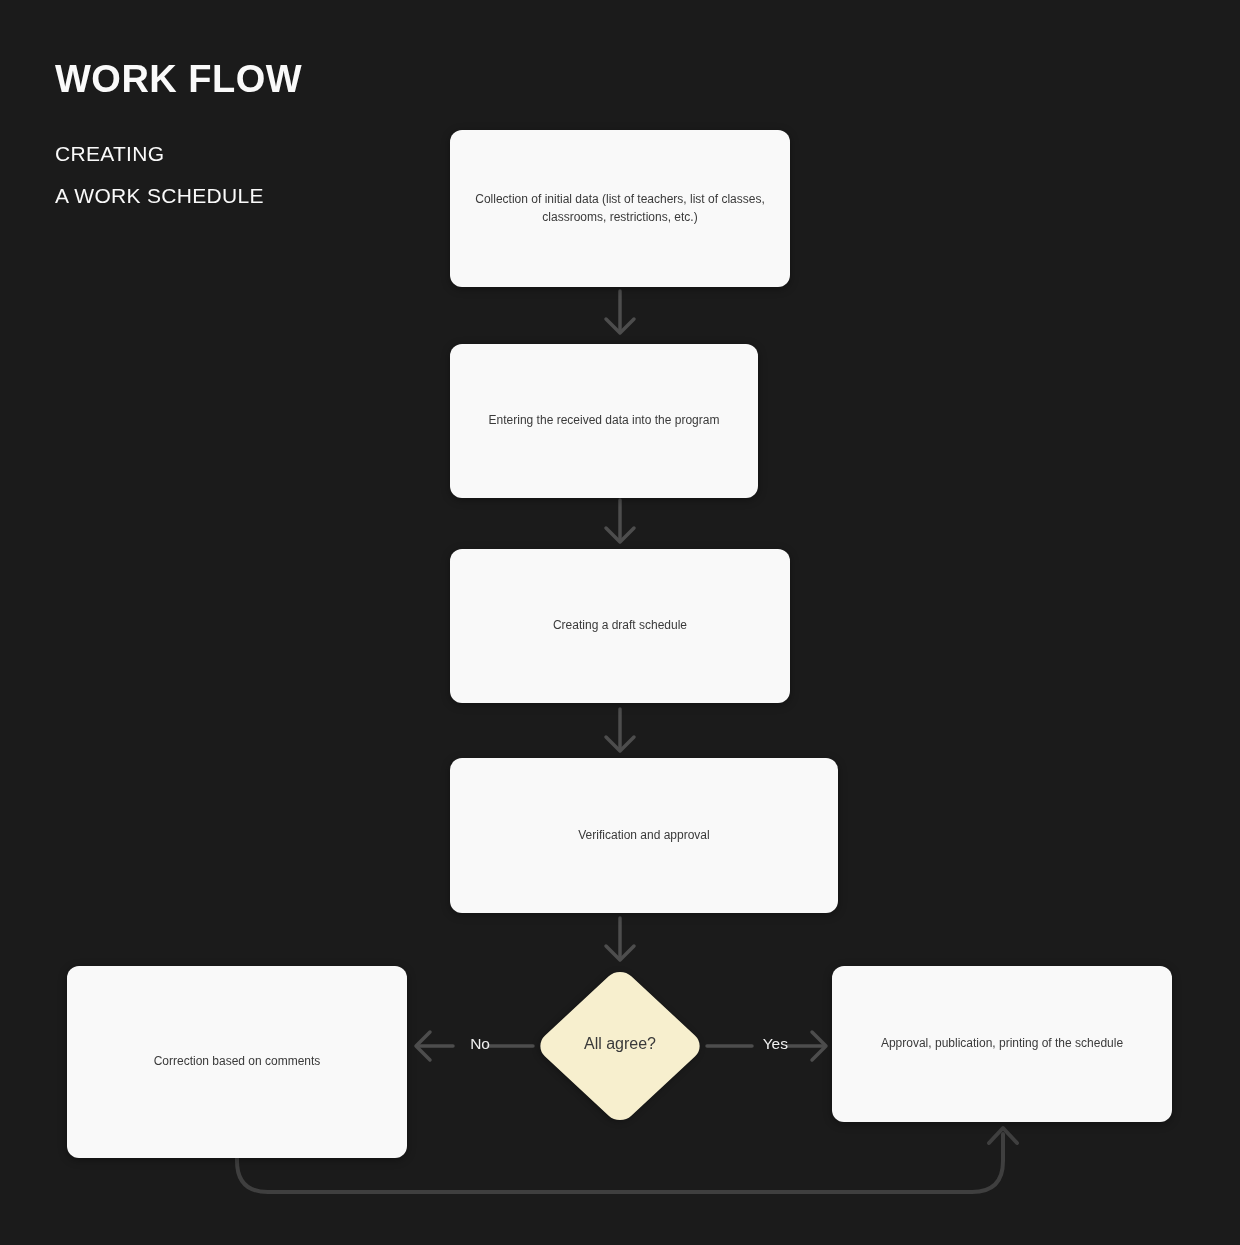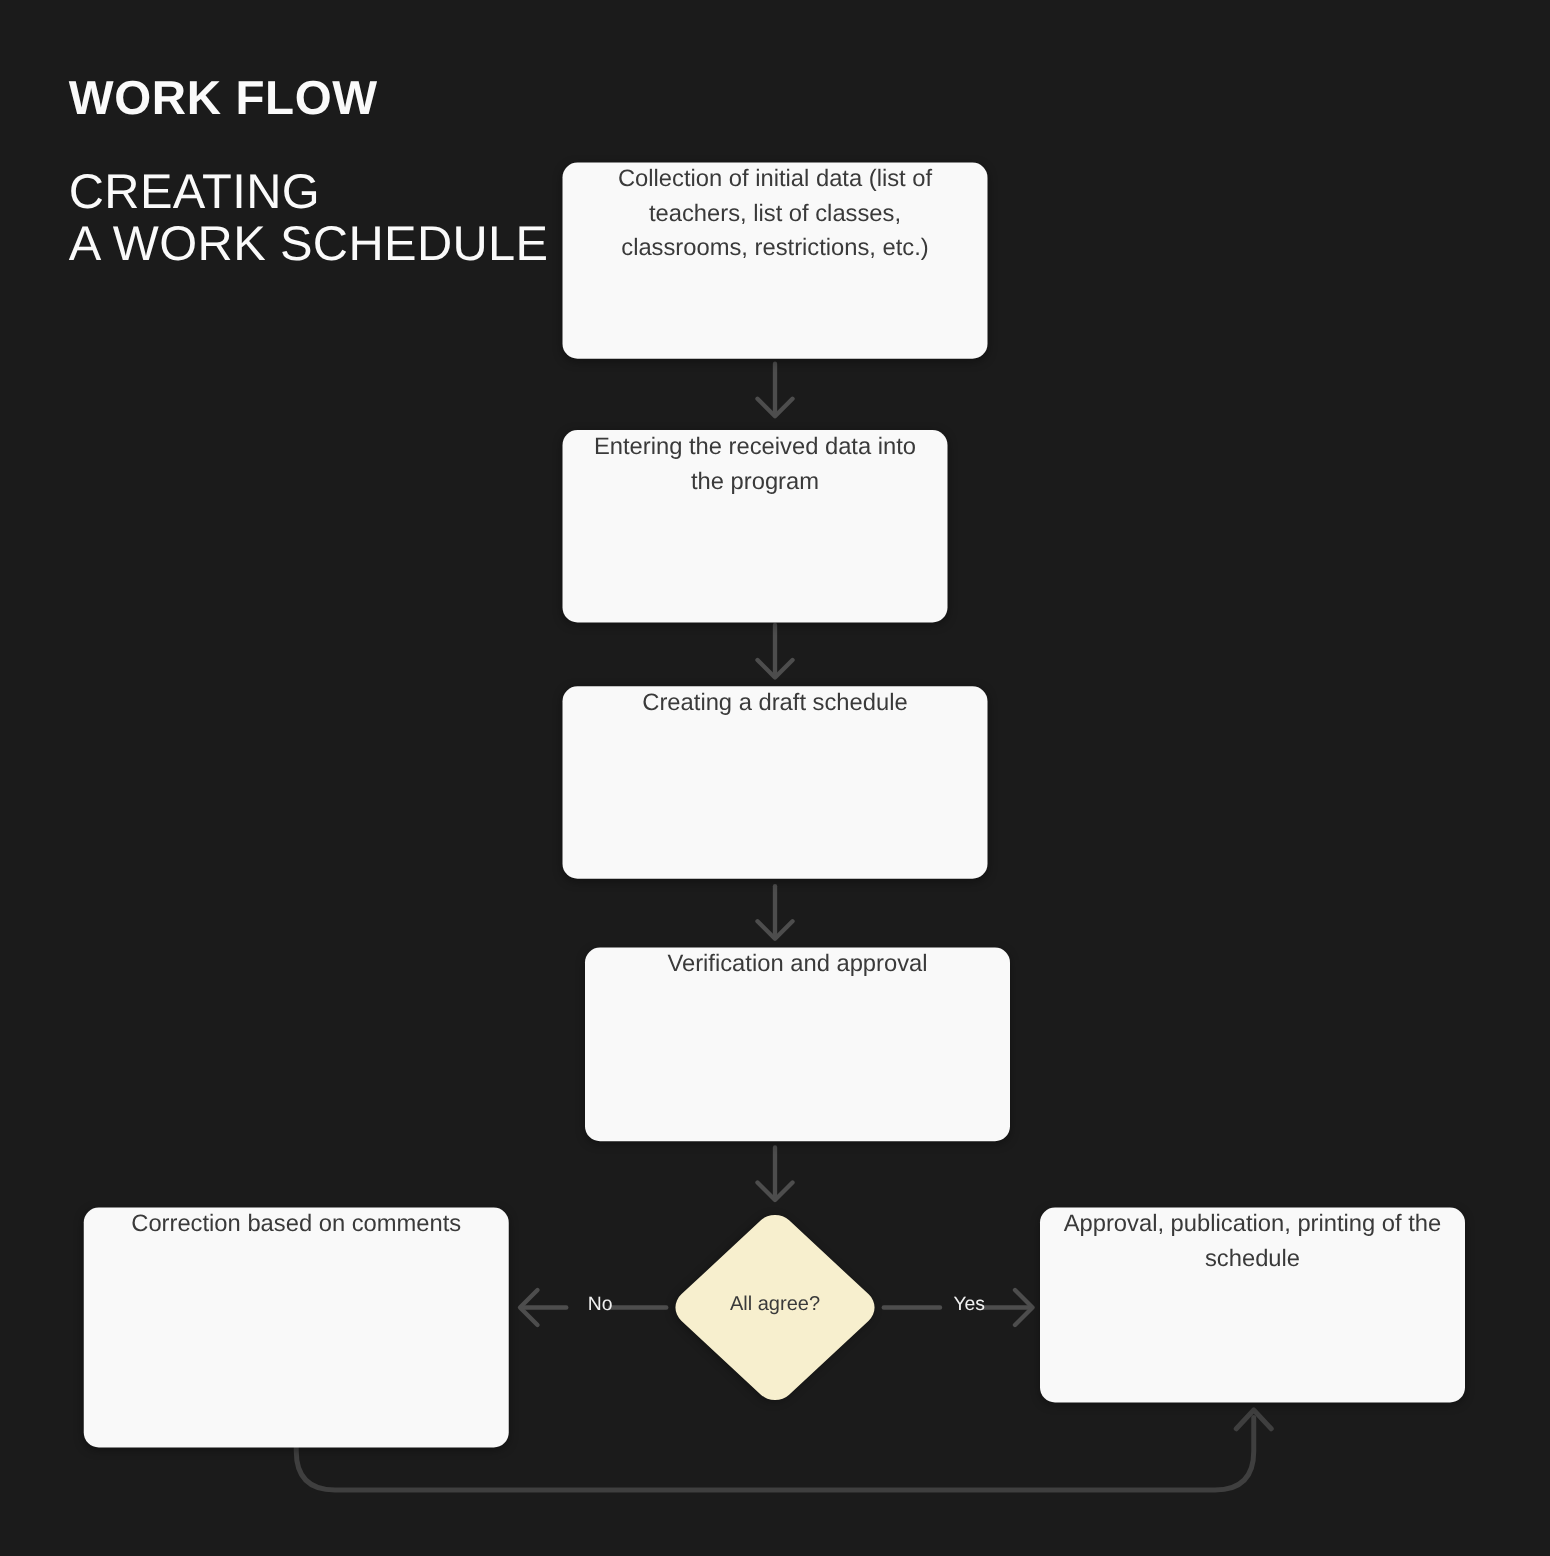--- a/index.html
+++ b/index.html
@@ -29,21 +29,21 @@
     top: 58px;
     font-size: 38px;
     font-weight: 700;
     letter-spacing: 0.5px;
     color: var(--title-text);
   }
   .page-subtitle {
     position: absolute;
     left: 55px;
     top: 133px;
-    font-size: 39px;
+    font-size: 21px;
     font-weight: 400;
     line-height: 42px;
     letter-spacing: 0.3px;
     color: var(--title-text);
   }
 
   .connectors {
     position: absolute;
     left: 0; top: 0;
     width: 1240px; height: 1245px;
@@ -62,32 +62,33 @@
     stroke-linecap: round;
     stroke-linejoin: round;
     fill: none;
   }
 
   .node {
     position: absolute;
     background: var(--node-fill);
     border-radius: 12px;
     color: var(--node-text);
-    font-size: 19px;
+    font-size: 12px;
     line-height: 1.45;
     display: flex;
+    align-items: center;
     justify-content: center;
     text-align: center;
     padding: 0 17px;
     box-shadow: 0 2px 8px rgba(0,0,0,0.35);
   }
   .node-collect    { left: 450px; top: 130px; width: 340px; height: 157px; }
   .node-enter      { left: 450px; top: 344px; width: 308px; height: 154px; }
   .node-draft      { left: 450px; top: 549px; width: 340px; height: 154px; }
-  .node-verify     { left: 468px; top: 758px; width: 340px; height: 155px; }
+  .node-verify     { left: 450px; top: 758px; width: 388px; height: 155px; }
   .node-correction { left: 67px;  top: 966px; width: 340px; height: 192px; }
   .node-approval   { left: 832px; top: 966px; width: 340px; height: 156px; }
 
   .diamond {
     position: absolute;
     left: 559px;
     top: 985px;
     width: 122px;
     height: 122px;
     background: var(--decision-fill);

